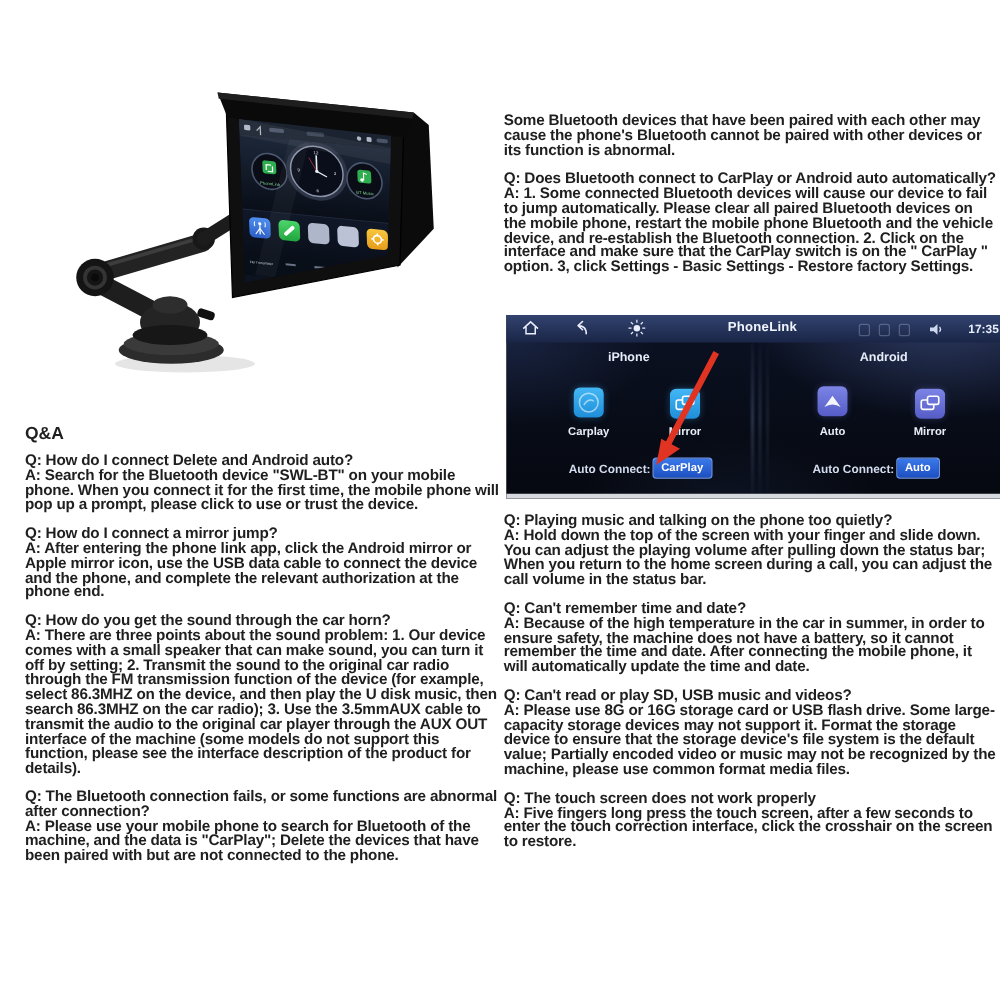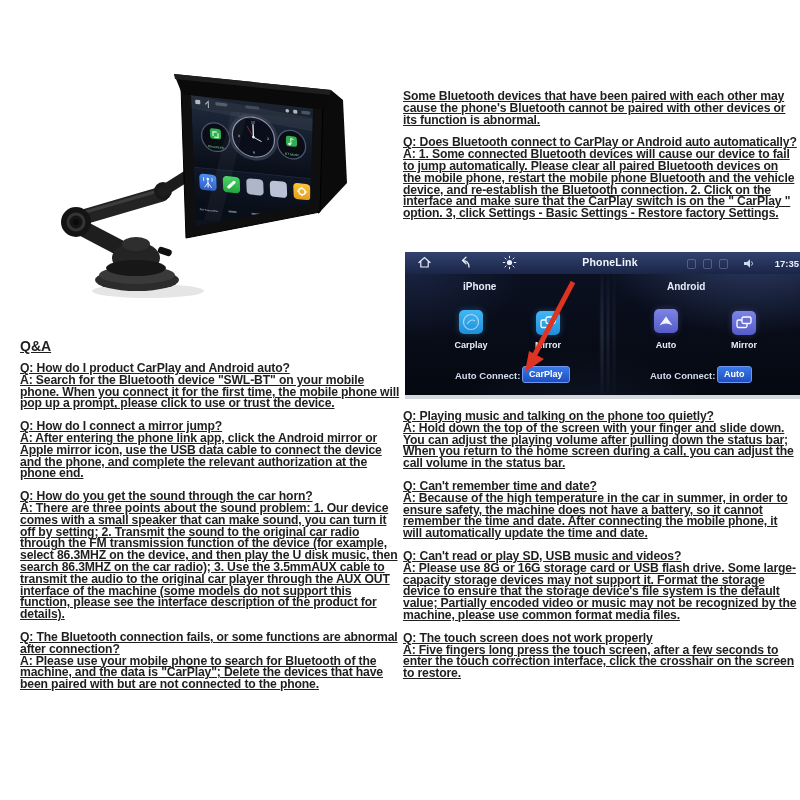--- a/index.html
+++ b/index.html
@@ -1,19 +1,19 @@
 <!DOCTYPE html>
 <html><head>
 <meta charset="utf-8">
 <style>
   html,body{margin:0;padding:0;background:#fff;}
   .canvas{position:relative;width:800px;height:800px;background:#ffffff;overflow:hidden;
           font-family:"Liberation Sans",sans-serif;color:#1f1f1f;}
   
-  .col{position:absolute;font-size:12.2px;line-height:11.8px;font-weight:600;letter-spacing:-0.15px;text-decoration:underline;}
+  .col{position:absolute;font-size:12.2px;line-height:11.8px;font-weight:600;letter-spacing:-0.15px;}
   .col p{margin:0 0 11px 0;}
   .qa-item{margin:0 0 11px 0;}
   .qa-item div{margin:0;}
   #right-top{left:403px;top:91px;width:394px;}
   #right-bottom{left:403px;top:411px;width:394px;}
   #left-qa{left:20px;top:336px;width:380px;}
   #left-qa h2{margin:0 0 7px 0;font-size:14px;line-height:20px;letter-spacing:0;}
   
   #panel{position:absolute;left:405px;top:252px;width:395px;height:147px;overflow:hidden;
          background:
@@ -25,21 +25,21 @@
          background:linear-gradient(#32436f,#1a2547);display:flex;align-items:center;}
   #panel .topbar svg{flex:none;}
   .pl-title{position:absolute;left:150px;top:4px;width:110px;text-align:center;
             color:#f0f4fc;font-size:10.5px;font-weight:700;letter-spacing:.2px;}
   .pl-time{position:absolute;right:1px;top:6px;color:#e8eefb;font-size:9.5px;font-weight:700;}
   .ghost-icons{position:absolute;right:72px;top:7px;display:flex;gap:7px;opacity:.28;}
   .ghost-icons span{width:7px;height:8px;border:1px solid #cfd8ee;border-radius:2px;display:block;}
   .tb-ic{position:absolute;top:3px;}
   .streaks{position:absolute;left:192px;top:22px;width:24px;bottom:4px;pointer-events:none;}
   .streaks i{position:absolute;top:0;bottom:0;width:2px;background:linear-gradient(rgba(140,170,230,.05),rgba(150,180,235,.30),rgba(140,170,230,.05));filter:blur(1px);}
-  .sec-head{position:absolute;top:29px;color:#e6ecf8;font-size:10px;font-weight:700;width:80px;}
+  .sec-head{position:absolute;top:29px;color:#e6ecf8;font-size:10px;font-weight:700;width:80px;text-align:center;}
   .tile{position:absolute;width:24px;height:24px;border-radius:5px;}
   .tile.blue{background:linear-gradient(#43b7f5,#1e8ed9);box-shadow:0 0 6px rgba(60,170,240,.35);}
   .tile.purple{background:linear-gradient(#7d84e6,#555cc6);box-shadow:0 0 6px rgba(110,120,220,.3);}
   .tile svg{position:absolute;left:0;top:0;}
   .tile-label{position:absolute;top:88px;width:60px;text-align:center;color:#e8eef8;font-size:9px;font-weight:600;}
   .ac-label{position:absolute;top:118px;color:#d3dcef;font-size:9.5px;font-weight:700;text-align:center;}
   .ac-btn{position:absolute;top:114px;height:15px;padding:0 6px;border-radius:3px;line-height:15px;
           background:linear-gradient(#3a79e9,#1c4fc2);border:1px solid #6d97ef;
           color:#fff;font-size:9px;font-weight:700;text-align:center;}
   #arrow-svg{position:absolute;left:0;top:0;pointer-events:none;}
@@ -274,21 +274,21 @@
       <line x1="168" y1="30" x2="128" y2="106" stroke="#e03322" stroke-width="5"></line>
       <polygon points="120,120 124,99 139,107" fill="#e03322"></polygon>
     </svg>
 
     <div class="panel-strip"></div>
   </div>
 
   <div class="col" id="left-qa">
     <h2>Q&amp;A</h2>
     <div class="qa-item">
-      <div>Q: How do I product CarPlay and Android auto?</div>
+      <div>Q: How do I connect Delete and Android auto?</div>
       <div>A: Search for the Bluetooth device "SWL-BT" on your mobile phone. When you connect it for the first time, the mobile phone will pop up a prompt, please click to use or trust the device.</div>
     </div>
     <div class="qa-item">
       <div>Q: How do I connect a mirror jump?</div>
       <div>A: After entering the phone link app, click the Android mirror or Apple mirror icon, use the USB data cable to connect the device and the phone, and complete the relevant authorization at the phone end.</div>
     </div>
     <div class="qa-item">
       <div>Q: How do you get the sound through the car horn?</div>
       <div>A: There are three points about the sound problem: 1. Our device comes with a small speaker that can make sound, you can turn it off by setting; 2. Transmit the sound to the original car radio through the FM transmission function of the device (for example, select 86.3MHZ on the device, and then play the U disk music, then search 86.3MHZ on the car radio); 3. Use the 3.5mmAUX cable to transmit the audio to the original car player through the AUX OUT interface of the machine (some models do not support this function, please see the interface description of the product for details).</div>
     </div>

